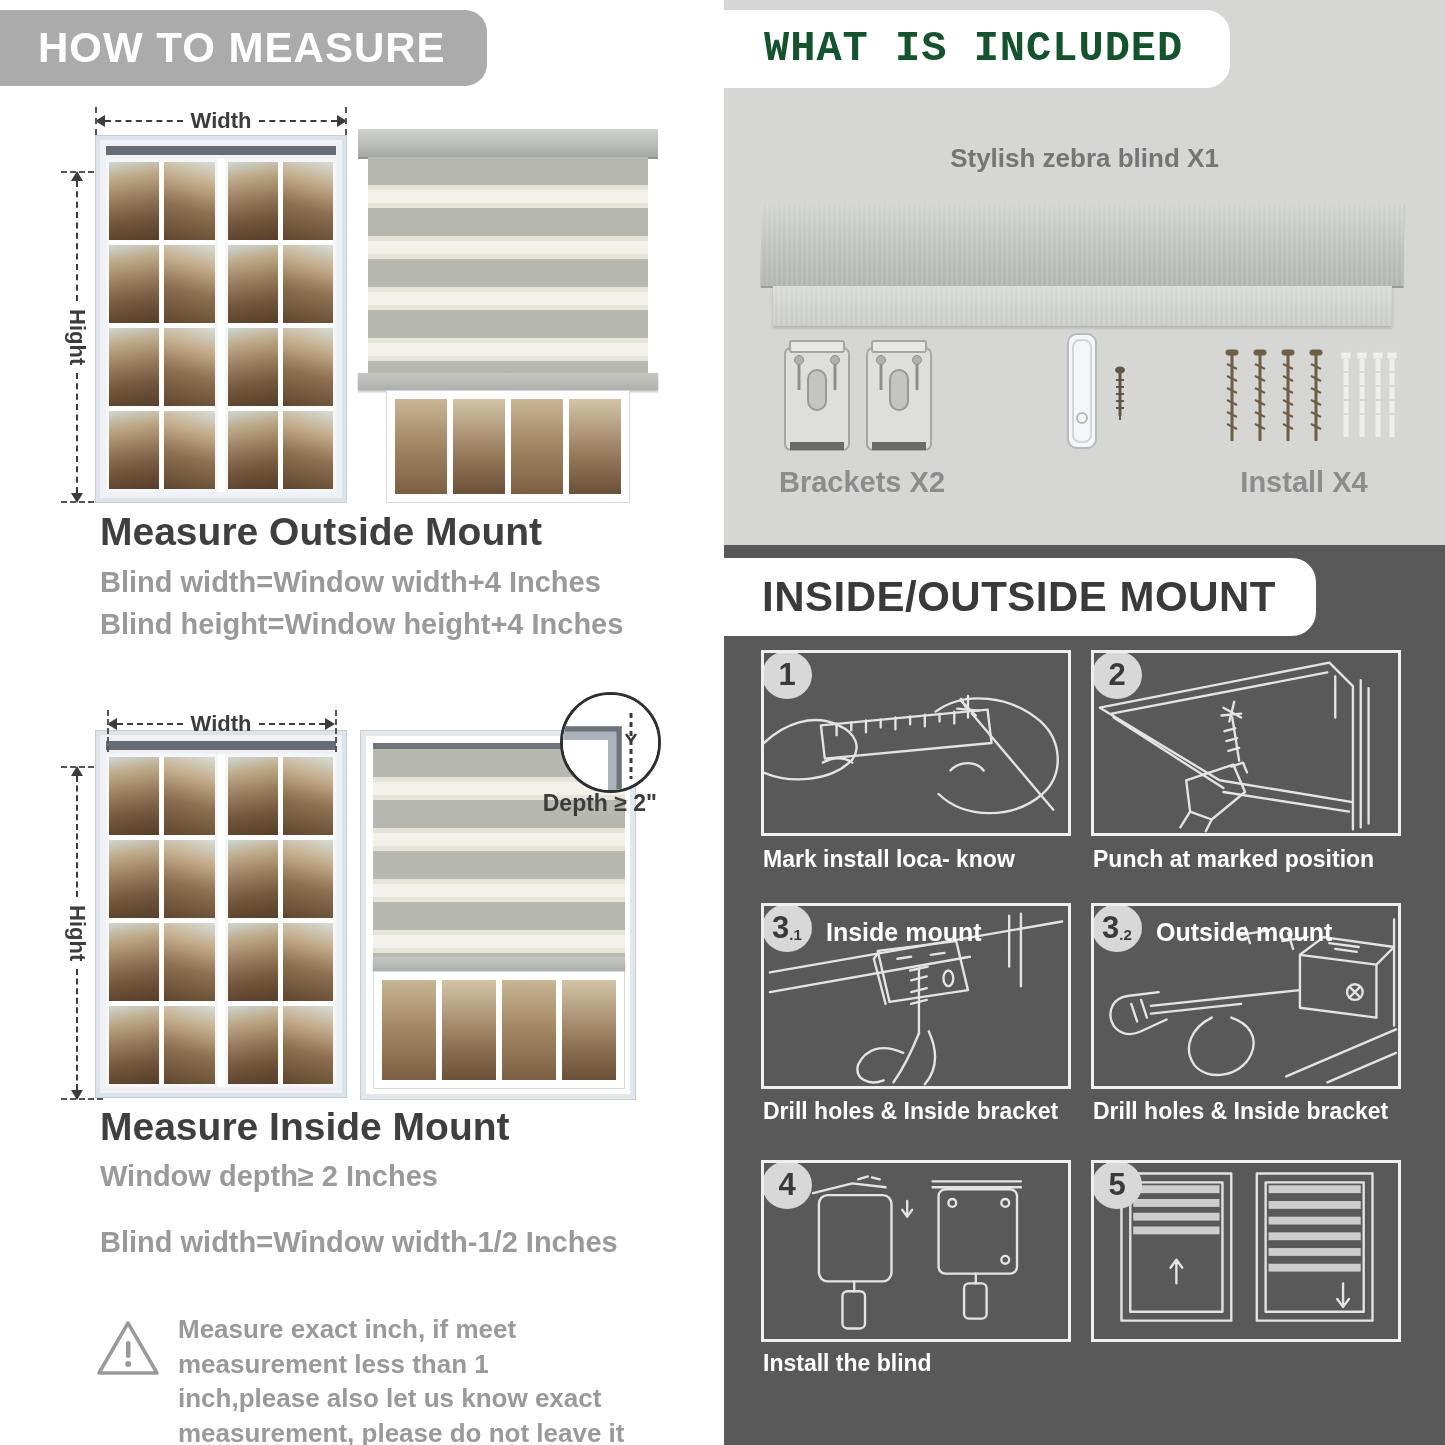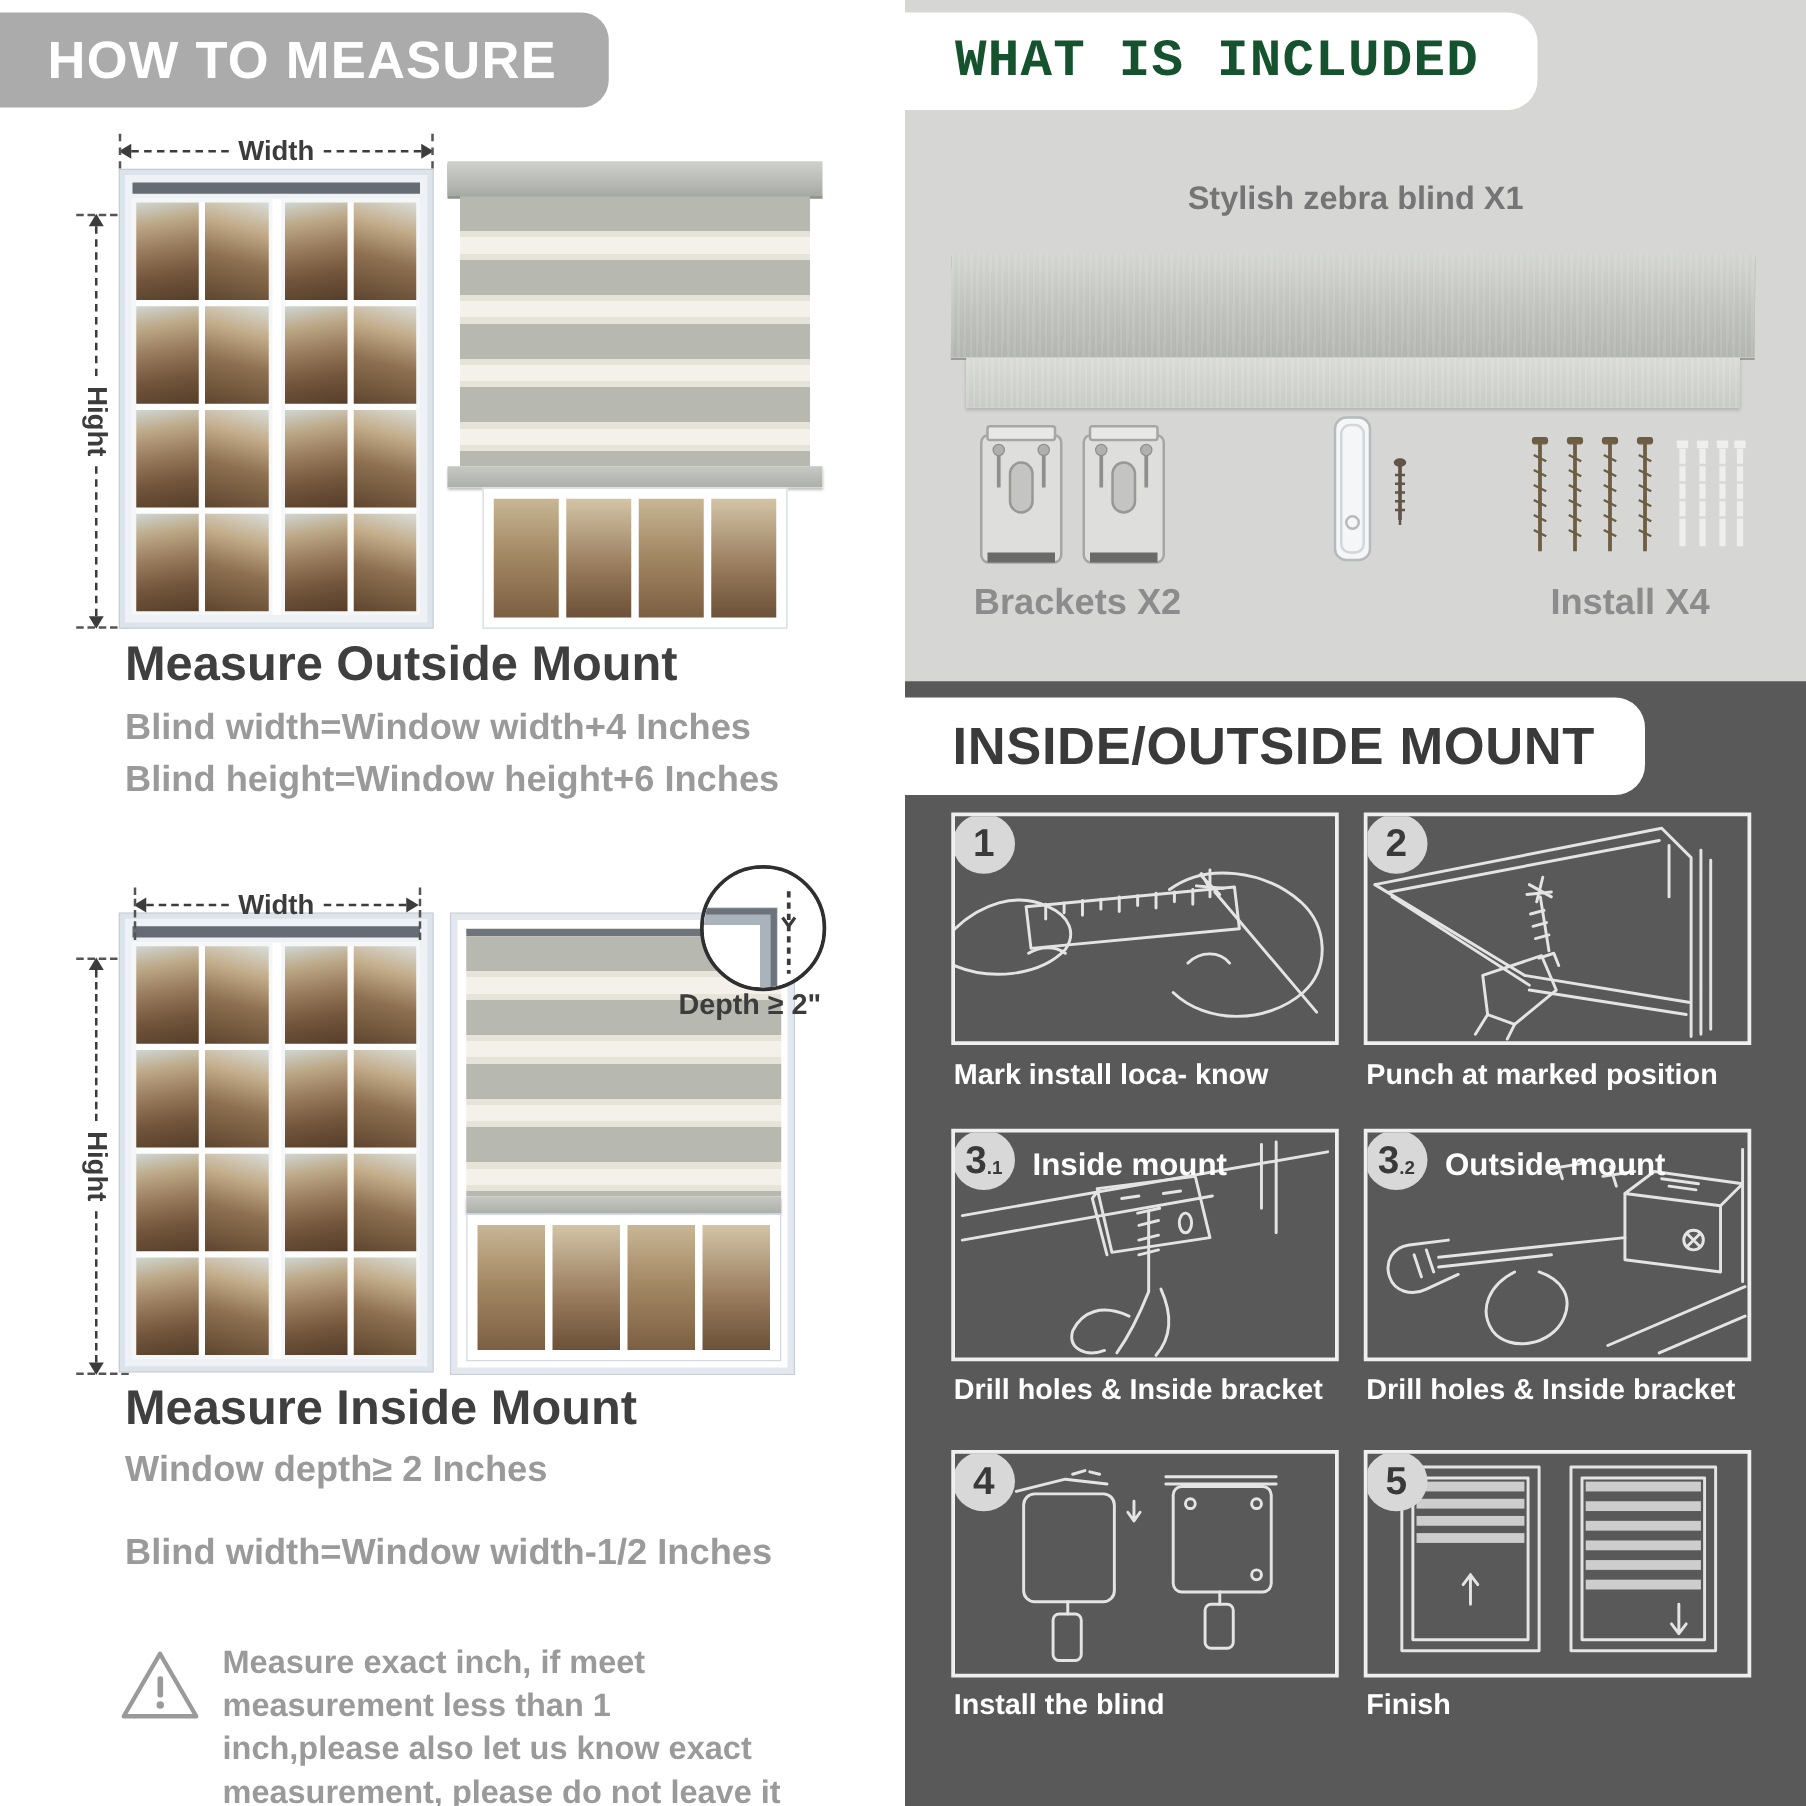--- a/index.html
+++ b/index.html
@@ -162,21 +162,21 @@
         <i class="pane"></i>
           <i class="pane"></i>
           <i class="pane"></i>
           <i class="pane"></i>
       </div>
     </div>
   </div>
 
   <div class="abs h2" style="left:100px;top:510px;">Measure Outside Mount</div>
   <div class="abs bodyline" style="left:100px;top:566px;">Blind width=Window width+4 Inches</div>
-  <div class="abs bodyline" style="left:100px;top:608px;">Blind height=Window height+6 Inches</div>
+  <div class="abs bodyline" style="left:100px;top:608px;">Blind height=Window height+4 Inches</div>
 
   <div class="abs" style="left:55px;top:700px;width:615px;height:400px;">
     <div class="abs dim-h" style="left:52px;top:14px;width:228px;z-index:3;">
       <i class="ah l"></i>
         <span class="dash"></span>
       <span class="lbl">Width</span>
       <span class="dash"></span>
         <i class="ah r"></i>
     </div>
     <div class="abs guide-v" style="left:52px;top:10px;height:42px;z-index:3;"></div>
@@ -481,16 +481,15 @@
           <rect x="178" y="86" width="94" height="8"></rect>
             <rect x="178" y="102" width="94" height="8"></rect>
         </g>
         <path class="lineart" d="M254,122 v24 m0,0 l-6,-8 m6,8 l6,-8" stroke-width="3.2"></path>
       </svg>
       <div class="badge">
         <span>5</span>
           <span class="sub"></span>
       </div>
     </div>
-    <div class="abs caption" style="left:369px;top:1350px;width:316px;">Finish</div>
 
   </div>
 </div>
 
 </body></html>

